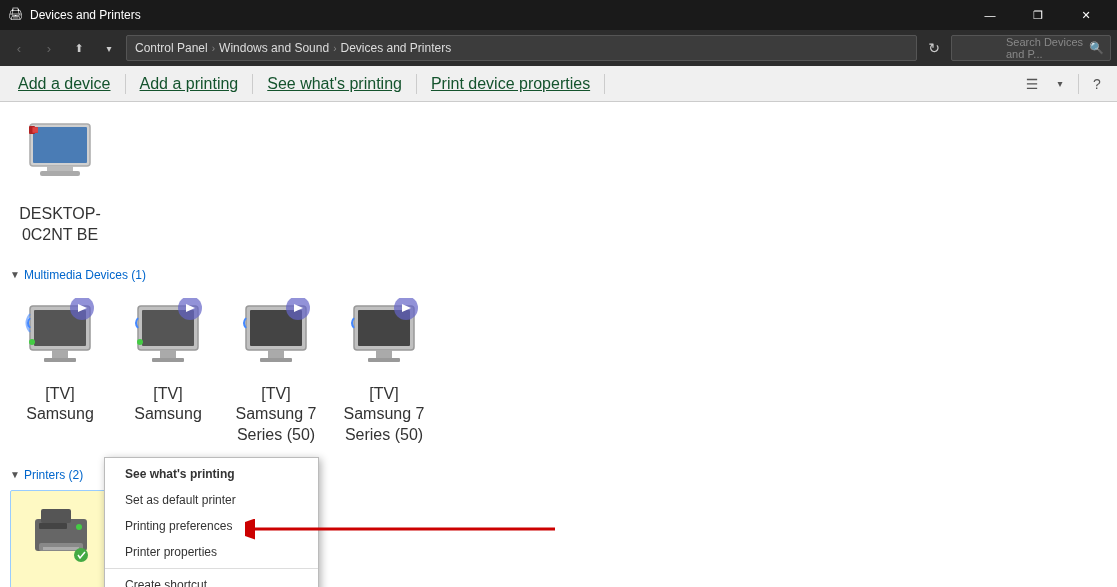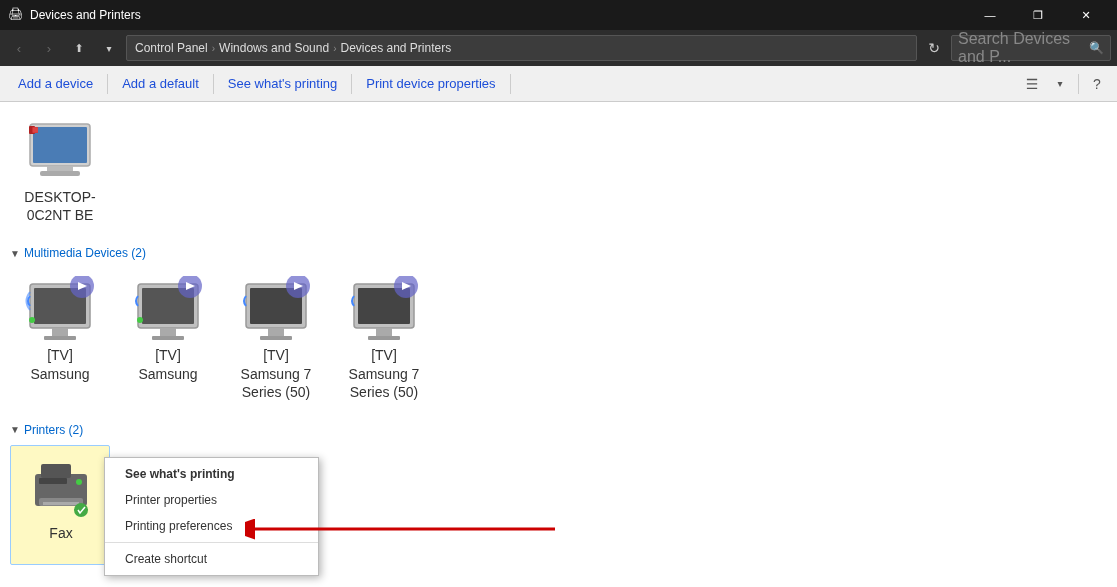--- a/index.html
+++ b/index.html
@@ -120,25 +120,26 @@
       align-items: center;
       padding: 0 8px;
       border-bottom: 1px solid #ccc;
       gap: 2px;
     }
     .toolbar-btn {
       height: 28px;
       padding: 0 10px;
       display: flex;
       align-items: center;
-      font-size: 13px;
-      color: #1d4ed8;
+      font-size: 16px;
+      color: #14532d;
       cursor: pointer;
       border-radius: 2px;
       white-space: nowrap;
+      text-decoration: underline;
     }
     .toolbar-sep {
       width: 1px;
       height: 20px;
       background: #ccc;
       margin: 0 2px;
     }
     .toolbar-right {
       margin-left: auto;
       display: flex;
@@ -201,23 +202,23 @@
     .device-item.selected { background: #fef9c3; border: 1px solid #99ccff; padding-left: 8px; }
     .device-icon {
       width: 72px;
       height: 72px;
       display: flex;
       align-items: center;
       justify-content: center;
       position: relative;
     }
     .device-label {
-      font-size: 14px;
+      font-size: 16px;
       color: #333;
-      margin-top: 0;
+      margin-top: 16px;
       text-align: center;
       line-height: 1.3;
     }
 
     
     .context-menu {
       position: absolute;
       left: 104px;
       top: 355px;
       width: 215px;
@@ -277,29 +278,29 @@
   <div class="nav-btn" style="font-size:10px;">▾</div>
   <div class="address-box">
     <span class="breadcrumb-item">Control Panel</span>
     <span class="breadcrumb-sep">›</span>
     <span class="breadcrumb-item">Windows and Sound</span>
     <span class="breadcrumb-sep">›</span>
     <span class="breadcrumb-item">Devices and Printers</span>
   </div>
   <div class="refresh-btn">↻</div>
   <div class="search-box">
-    <span style="color:#888; font-size:16px;">Search Devices and P...</span>
+    <span style="color:#888; font-size:11px;margin-left:48px;">Search Devices and P...</span>
     <span style="margin-left:auto; color:#aaa;">🔍</span>
   </div>
 </div>
 
 <div class="toolbar">
   <div class="toolbar-btn">Add a device</div>
   <div class="toolbar-sep"></div>
-  <div class="toolbar-btn">Add a default</div>
+  <div class="toolbar-btn">Add a printing</div>
   <div class="toolbar-sep"></div>
   <div class="toolbar-btn">See what's printing</div>
   <div class="toolbar-sep"></div>
   <div class="toolbar-btn">Print device properties</div>
   <div class="toolbar-sep"></div>
   <div class="toolbar-right">
     <div class="view-btn">☰</div>
     <div class="view-btn" style="font-size:10px;">▾</div>
     <div class="toolbar-sep"></div>
     <div class="view-btn">?</div>
@@ -323,21 +324,21 @@
         </svg>
       </div>
       <div class="device-label">DESKTOP-0C2NT BE</div>
     </div>
 
 
   </div>
 
   <div class="section-header">
     <span class="chevron">▼</span>
-    <span>Multimedia Devices (2)</span>
+    <span>Multimedia Devices (1)</span>
   </div>
 
   <div class="device-grid">
 
     <div class="device-item">
       <div class="device-icon">
         <svg width="72" height="68" viewBox="0 0 72 68">
           <rect x="6" y="8" width="60" height="44" rx="3" fill="#c0c0c0" stroke="#999" stroke-width="1.5"></rect>
           <rect x="10" y="12" width="52" height="36" rx="1" fill="#555"></rect>
           <rect x="28" y="52" width="16" height="8" fill="#aaa"></rect>
@@ -457,24 +458,27 @@
       </div>
       <div class="device-label">OneNote for Windows 10</div>
     </div>
   </div>
 
   <div class="context-menu">
     <div class="ctx-item bold">
       <span>See what's printing</span>
     </div>
     <div class="ctx-item">
-      <span>Printer properties</span>
+      <span>Set as default printer</span>
     </div>
     <div class="ctx-item">
       <span>Printing preferences</span>
+    </div>
+    <div class="ctx-item">
+      <span>Printer properties</span>
     </div>
     <div class="ctx-sep"></div>
     <div class="ctx-item">
       <span>Create shortcut</span>
     </div>
 
   </div>
 
   <div class="arrow-annotation">
     <svg width="320" height="30" viewBox="0 0 320 30">

